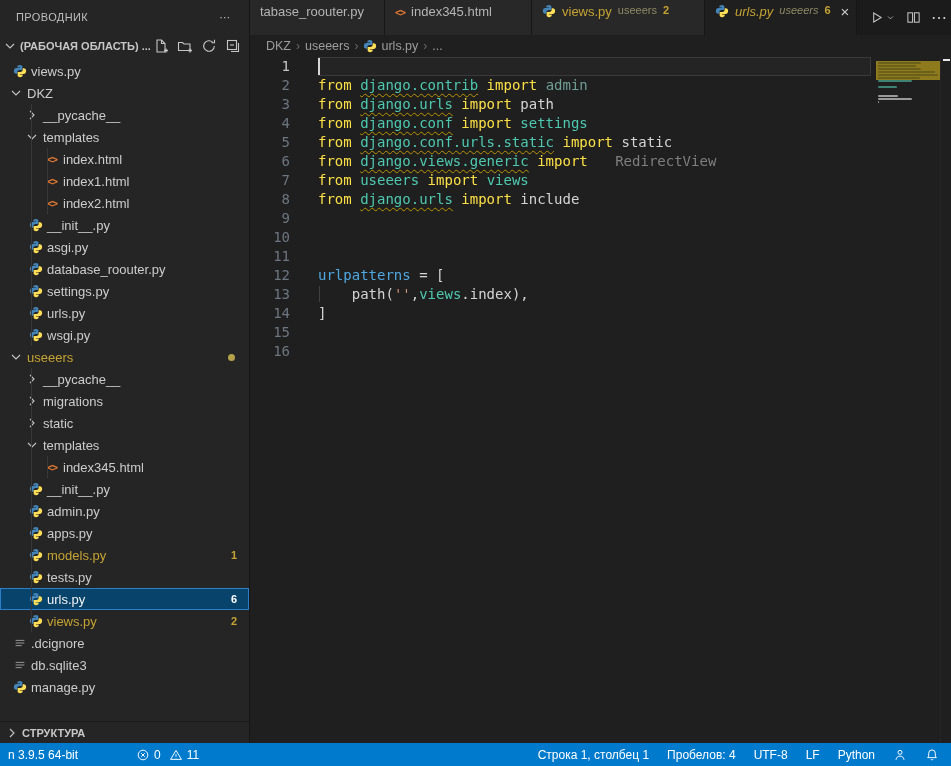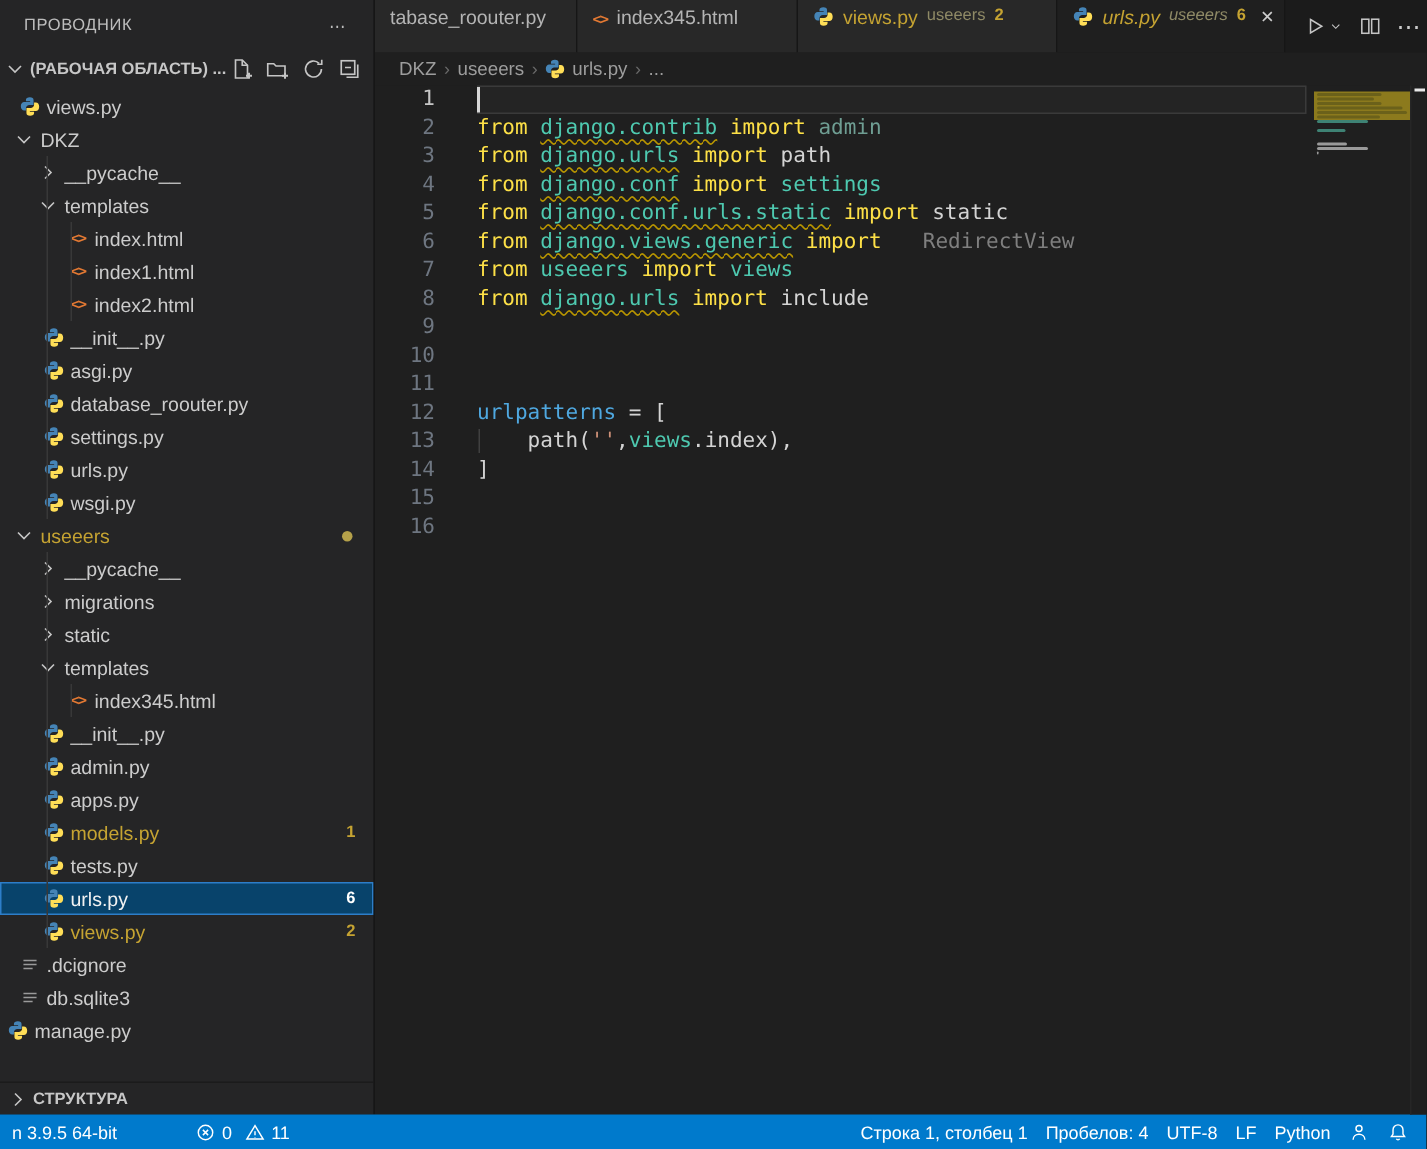--- a/index.html
+++ b/index.html
@@ -69,21 +69,21 @@
   .ind-guide::before { content:""; position:absolute; left:1px; top:0; bottom:0; width:1px; background:#404040; }
 
   .minimap { position:absolute; top:0; right:11px; width:68px; bottom:0; }
   .mm-warnblock { position:absolute; left:4px; right:0; background:#8c7a1d; }
   .mm-bar { position:absolute; left:6px; height:2px; border-radius:1px; }
   .overview-ruler { position:absolute; top:0; right:0; width:11px; bottom:0; background:#1f1f1f; border-left:1px solid #262626; }
   .or-cursor { position:absolute; top:2px; left:2px; width:7px; height:2px; background:#e8e8e8; }
 
   
   .statusbar { height:23px; background:#007acc; color:#ffffff; display:flex; align-items:center; font-size:12px; flex:none; padding:0 6px 0 2px; }
-  .sb-left, .sb-right { display:flex; align-items:center; gap:0;text-align:center; }
+  .sb-left, .sb-right { display:flex; align-items:center; gap:6px;text-align:center; }
   .sb-right { margin-left:auto; }
   .st-item { display:flex; align-items:center; gap:4px; padding:0 6px; height:23px; cursor:pointer; white-space:nowrap; }
   svg { display:block; }
 </style>
 </head>
 <body>
 
 <div class="app">
   <div class="main-row">
 
@@ -413,21 +413,21 @@
           </div>
           <div class="trow" style="padding-left: 8px;">
             <span class="ticon" style="margin-left: 4px;">
               <svg width="14" height="14" viewBox="0 0 16 16" fill="none" stroke="#c5c5c5" stroke-width="1.1">
                 <path d="M3 5h10M3 8h10M3 11h7" stroke="#9a9a9a"></path>
               </svg>
             </span>
             <span class="tlabel">db.sqlite3</span>
             <span class="spacer"></span>
           </div>
-          <div class="trow" style="">
+          <div class="trow" style="padding-left: 8px;">
             <span class="ticon" style="margin-left: 4px;">
               <svg width="14" height="14" viewBox="0 0 16 16">
                 <path fill="#4584b6" d="M7.9 1c-1.9 0-3 .8-3 2.1V4h3.2v.6H3.6C2.1 4.6 1 5.9 1 7.9s1.1 3.2 2.6 3.2h1.3V9.3c0-1.4 1.2-2.5 2.6-2.5h3.2V3.1C10.7 1.8 9.8 1 7.9 1z"></path>
                 <path fill="#ffde57" d="M8.1 15c1.9 0 3-.8 3-2.1V12H7.9v-.6h4.5c1.5 0 2.6-1.3 2.6-3.3s-1.1-3.2-2.6-3.2h-1.3v1.8c0 1.4-1.2 2.5-2.6 2.5H5.3v3.7C5.3 14.2 6.2 15 8.1 15z"></path>
               </svg>
             </span>
             <span class="tlabel">manage.py</span>
             <span class="spacer"></span>
           </div>
         </div>

